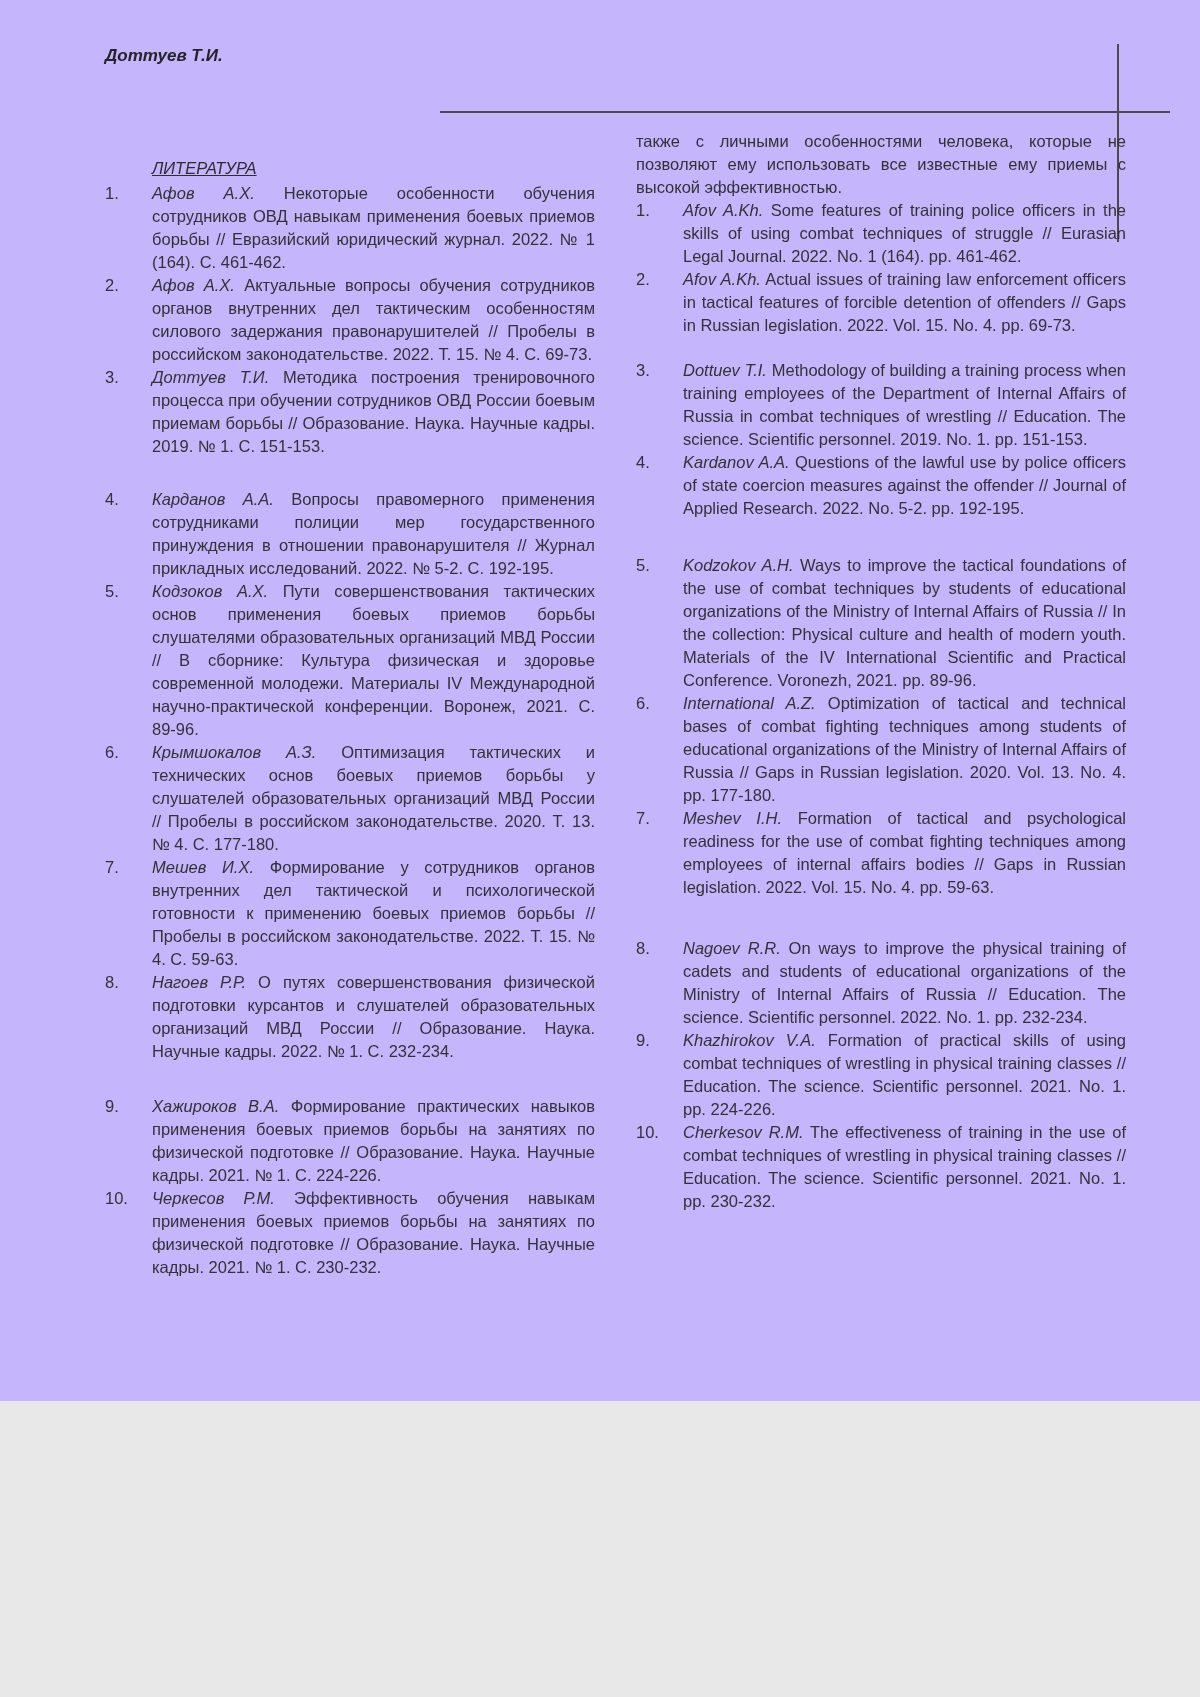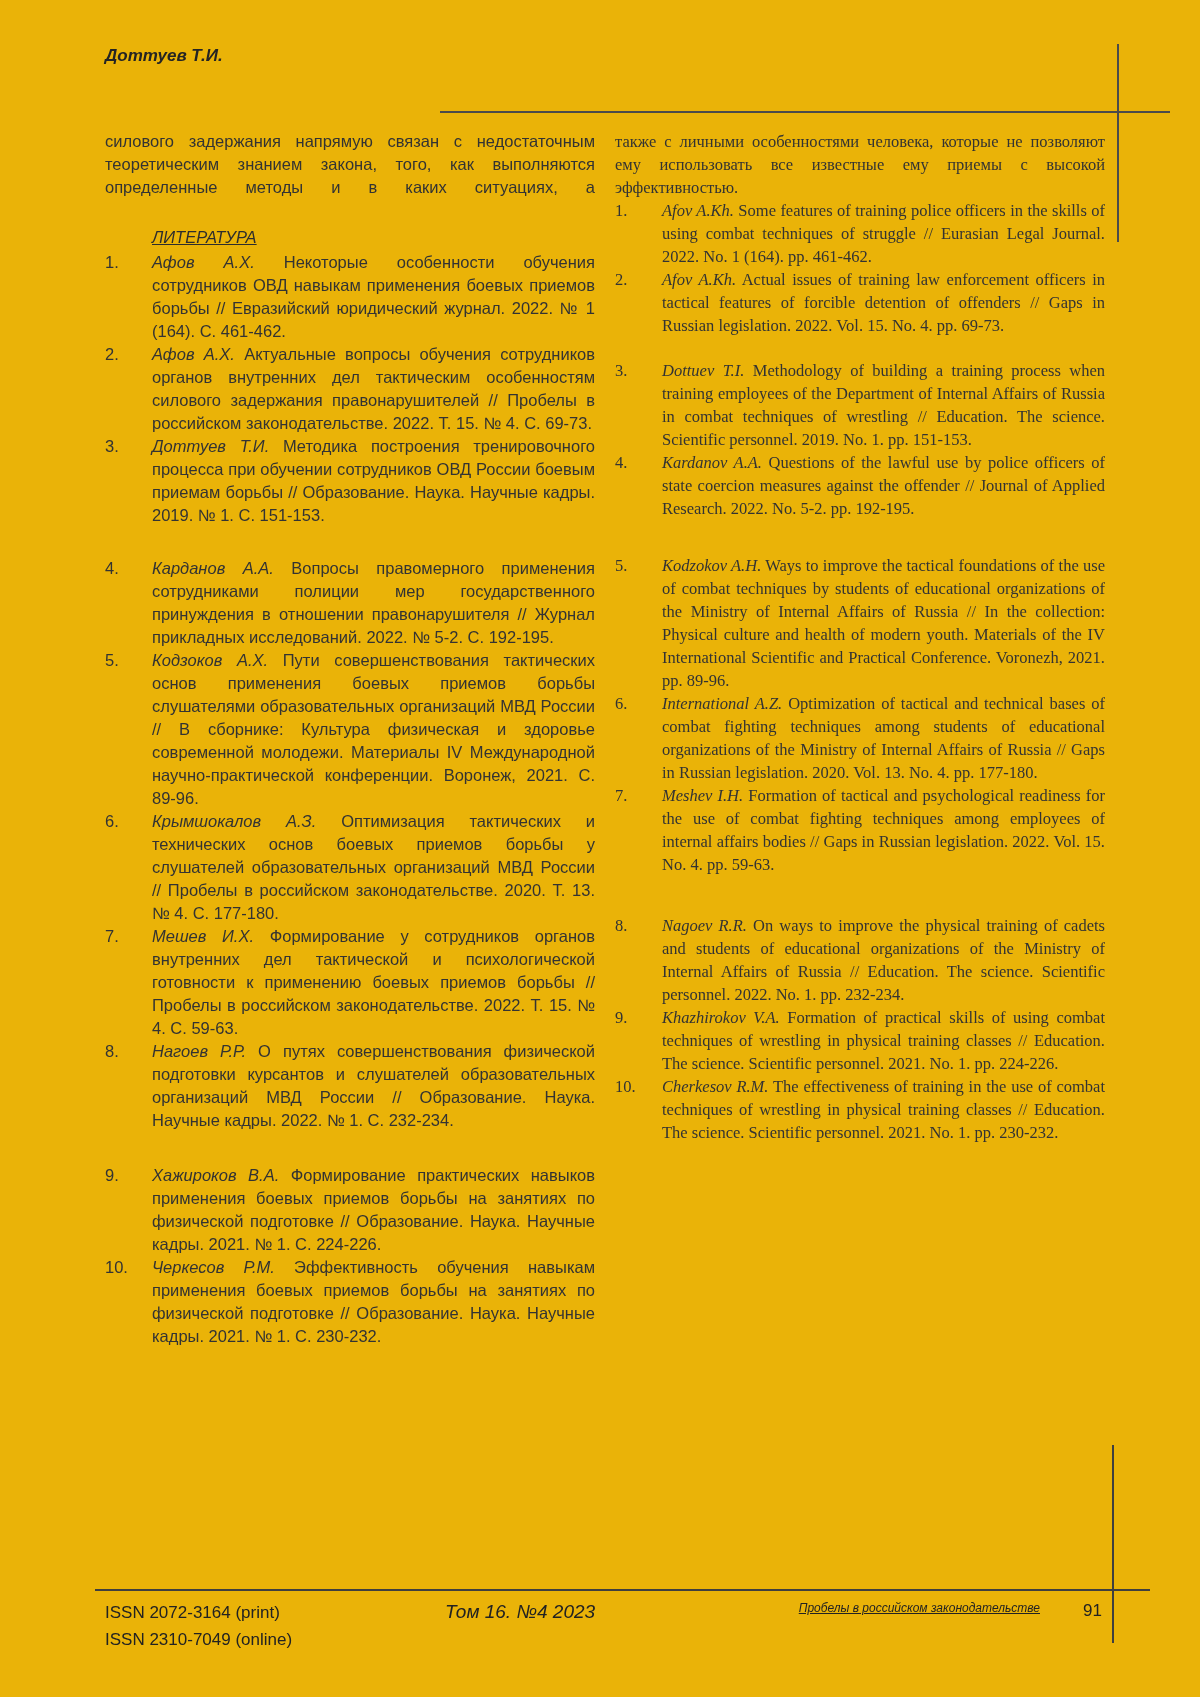--- a/index.html
+++ b/index.html
@@ -1,20 +1,20 @@
 <!DOCTYPE html>
 <html lang="ru"><head>
 <meta charset="utf-8">
 <style>
   html,body{margin:0;padding:0;background:#e8e8e8;}
   #page{
     position:relative;
-    width:1200px;height:1697px;
+    width:1200px;height:1401px;
     margin:0 auto;
-    background:#eab308;
+    background:#c4b5fd;
     font-family:"Liberation Sans", sans-serif;
     color:#333333;
     overflow:hidden;
   }
   
   .hdr-author{
     position:absolute;left:105px;top:46px;
     font-size:17px;font-weight:bold;font-style:italic;color:#242424;
   }
   .hdr-title{
@@ -28,21 +28,21 @@
   }
   .vrule-top{
     position:absolute;left:1117px;top:44px;width:2px;height:198px;background:#4b4b4b;
   }
   
   .col{
     position:absolute;top:130px;width:490px;
     font-size:16.5px;line-height:23px;text-align:justify;color:#333333;
   }
   .col-left{left:105px;}
-  .col-right{left:615px;font-family:Liberation Serif, serif;}
+  .col-right{left:636px;}
   .intro{margin:0;}
   .intro-left{text-align:justify;text-align-last:justify;}
   .sec-heading{
     margin:27px 0 2px 47px;
     font-style:italic;text-decoration:underline;
     font-size:16.5px;color:#2d2d2d;
   }
   .ref-item{display:flex;}
   .ref-num{flex:none;width:47px;}
   .ref-text{flex:1;text-align:justify;}
@@ -81,21 +81,20 @@
 
 <div id="page">
 
   <div class="hdr-author">Доттуев Т.И.</div>
   <div class="hdr-title">
   </div>
   <div class="hdr-rule"></div>
   <div class="vrule-top"></div>
 
   <div class="col col-left">
-    <p class="intro intro-left">силового задержания напрямую связан с недостаточным теоретическим знанием закона, того, как выполняются определенные методы и в каких ситуациях, а</p>
     <div class="sec-heading">ЛИТЕРАТУРА</div>
     <div class="ref-list" id="list-left">
         <div class="ref-item">
           <span class="ref-num">1.</span>
           <div class="ref-text"><span class="ref-author">Афов А.Х.</span> Некоторые особенности обучения сотрудников ОВД навыкам применения боевых приемов борьбы // Евразийский юридический журнал. 2022. № 1 (164). С. 461-462.</div>
         </div>
         <div class="ref-item">
           <span class="ref-num">2.</span>
           <div class="ref-text"><span class="ref-author">Афов А.Х.</span> Актуальные вопросы обучения сотрудников органов внутренних дел тактическим особенностям силового задержания правонарушителей // Пробелы в российском законодательстве. 2022. Т. 15. № 4. С. 69-73.</div>
         </div>

